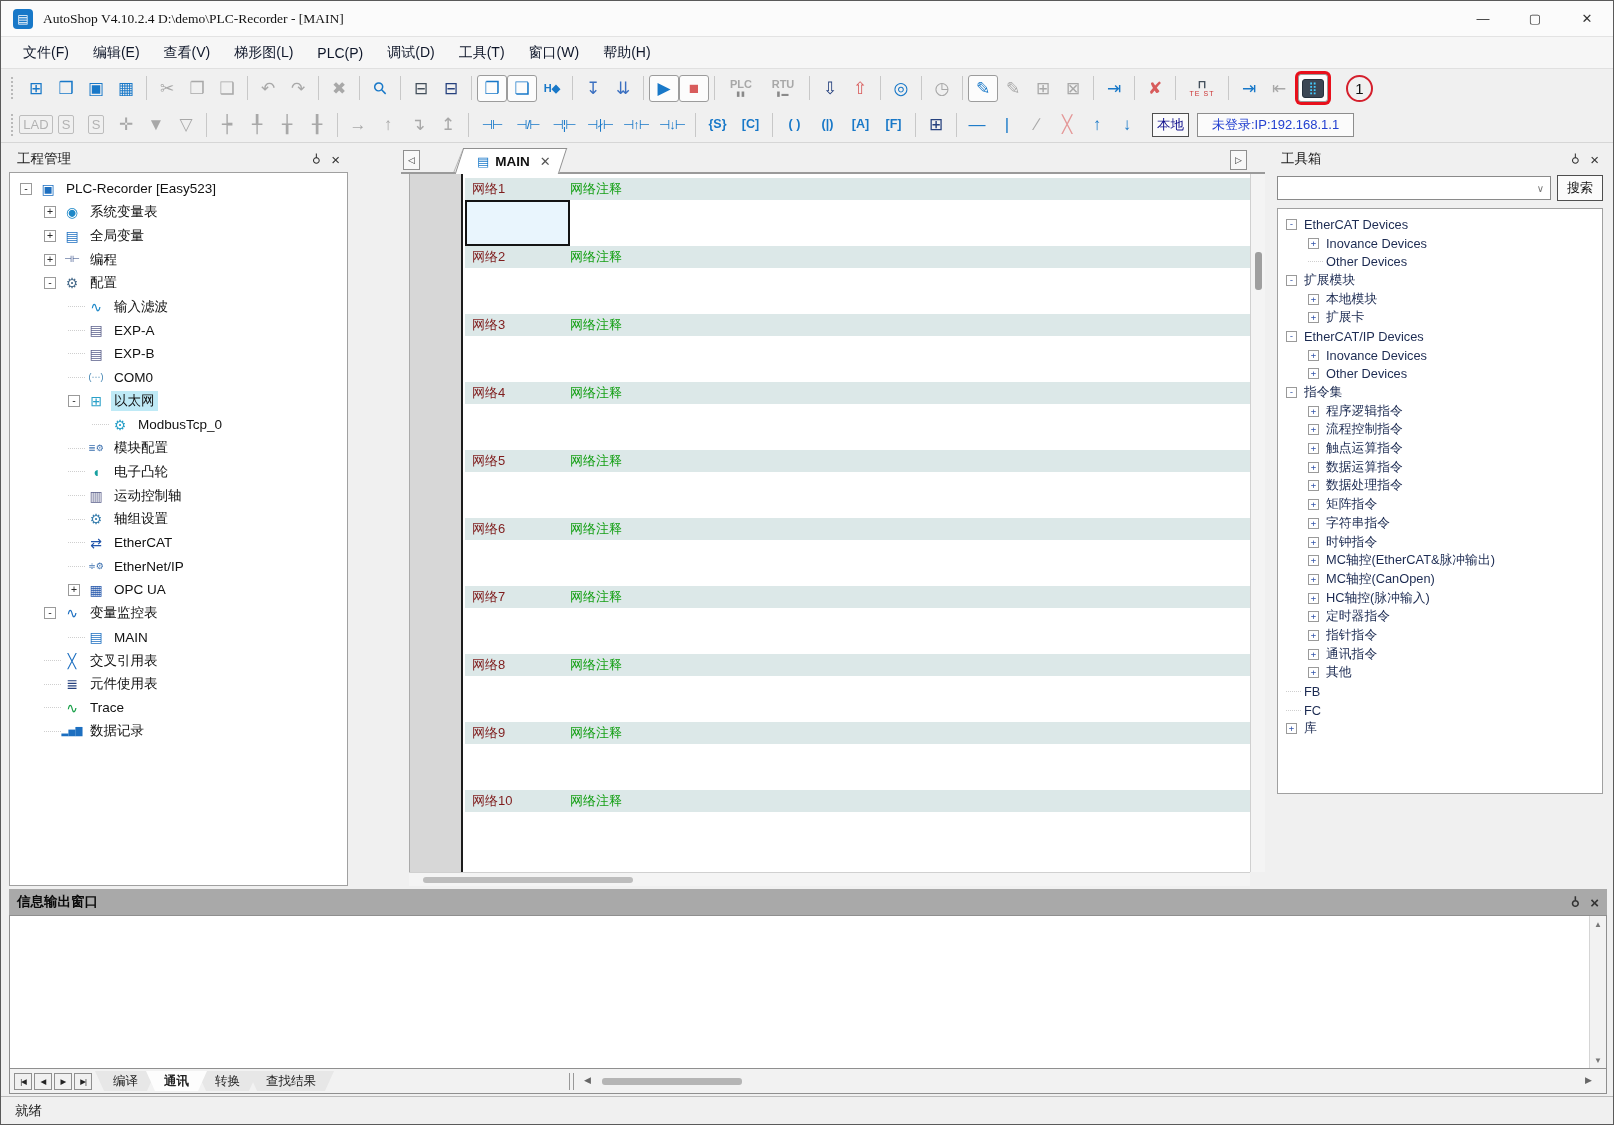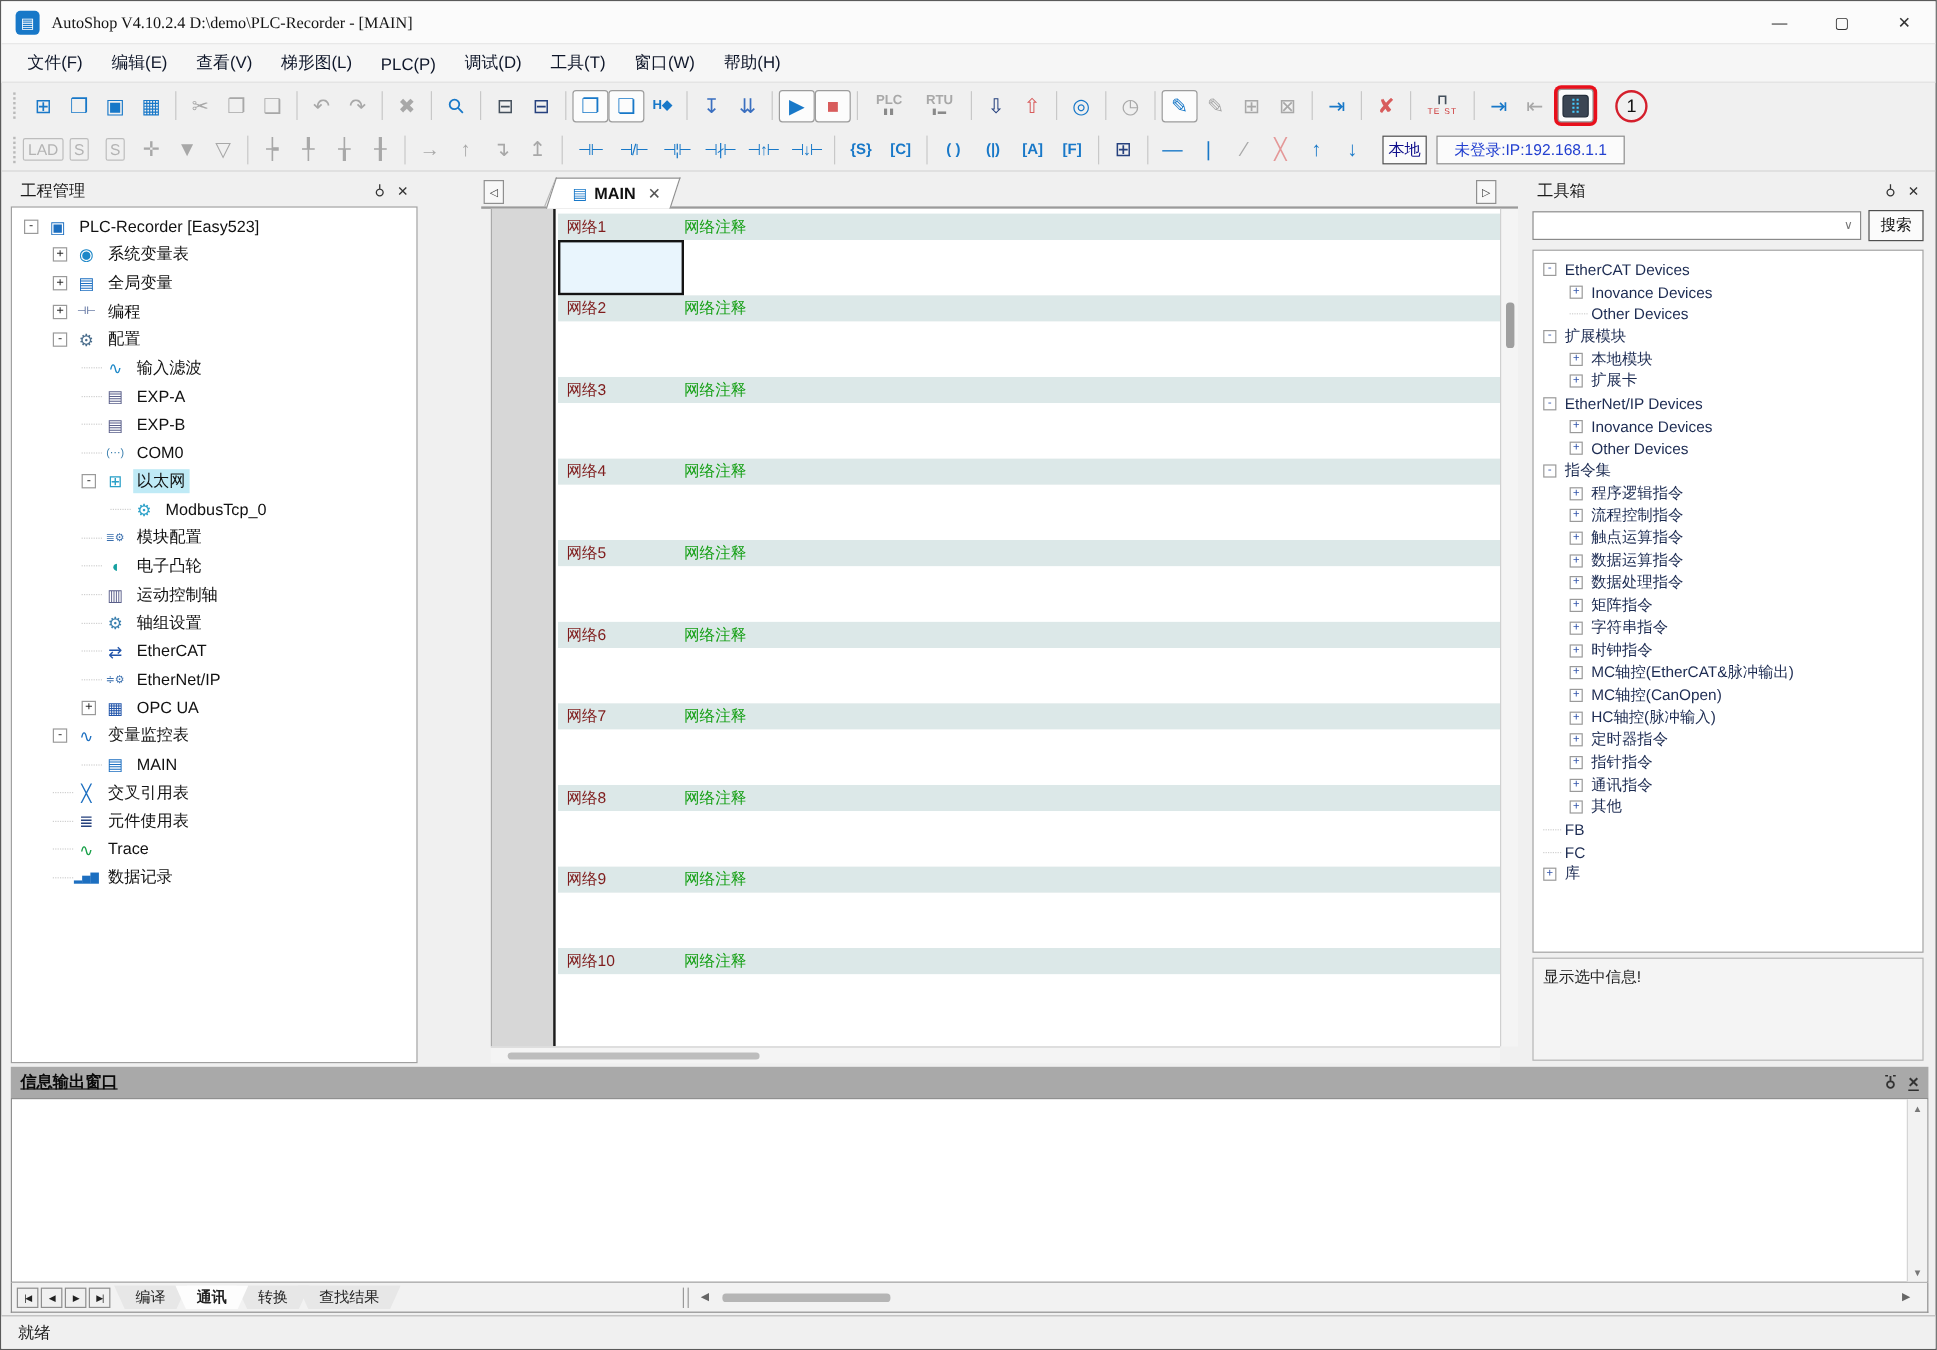--- a/index.html
+++ b/index.html
@@ -86,21 +86,21 @@
   #toolbox-panel { position:absolute; left:1272px; top:145px; width:334px; height:740px; background:#f0f0f0; }
   #tb-search-row { position:absolute; left:4px; right:4px; top:30px; height:26px; display:flex; gap:6px; }
   #tb-combo { flex:1; height:24px; background:#fff; border:1px solid #8a8a8a; display:flex; align-items:center; justify-content:flex-end; padding-right:6px; color:#777; font-size:10px;}
   #tb-search-btn { width:46px; height:26px; border:1.6px solid #4f4f4f; background:#fbfbfb; font-size:13px; display:flex; align-items:center; justify-content:center; margin-top:-1px;}
   #toolbox-tree { position:absolute; left:4px; right:4px; top:62px; bottom:92px; background:#fff; border:1px solid #a0a0a0; padding-top:6px; overflow:hidden;}
   #toolbox-tree .trow { height:18.7px; font-size:12.8px; color:#1c2b52; }
   #toolbox-tree .exp { width:11px; height:11px; font-size:9px; line-height:9px; margin-right:4px; color:#3355aa;}
   #toolbox-tree .exp-sp { width:15px; }
   #tb-info { position:absolute; left:4px; right:4px; bottom:2px; height:86px; background:#f4f4f4; border:1px solid #b5b5b5; font-size:13px; color:#222; padding:6px 8px;}
   
-  #output-panel { position:absolute; left:8px; top:888px; width:1598px; height:205px;text-decoration:underline; }
+  #output-panel { position:absolute; left:8px; top:888px; width:1598px; height:205px; }
   #output-header { height:26px; background:#a9a9a9; display:flex; align-items:center; padding:0 8px; font-size:13.5px; font-weight:bold; color:#0a0a0a; }
   #output-content { position:absolute; left:0; top:26px; right:0; height:154px; background:#fff; border:1px solid #8f8f8f; }
   #out-vscroll { position:absolute; right:0; top:0; bottom:0; width:17px; background:#f2f2f2; border-left:1px solid #d5d5d5; }
   .scr-btn { position:absolute; left:0; width:16px; height:16px; font-size:8px; color:#777; display:flex; align-items:center; justify-content:center;}
   #out-bottom { position:absolute; left:0; top:180px; right:0; height:25px; background:#f2f2f2; border:1px solid #8f8f8f; border-top:none; display:flex; align-items:center; padding:0 4px;}
   .nav-btn { width:18px; height:17px; border:1px solid #8f8f8f; background:#f0f0f0; font-size:7.5px; color:#222; display:flex; align-items:center; justify-content:center; margin-right:2px; flex:none; letter-spacing:-1px;}
   .otabs { display:flex; margin-left:6px; }
   .otab { position:relative; height:20px; padding:0 18px; display:flex; align-items:center; font-size:12.5px; color:#222; clip-path:polygon(0 0, 100% 0, calc(100% - 9px) 100%, 9px 100%); background:#e7e7e7; margin:0 -5px; }
   .otab.active { background:#fdfdfd; font-weight:bold; z-index:2; }
   #out-hdivider { width:5px; height:17px; border-left:1px solid #999; border-right:1px solid #999; margin-left:240px; flex:none;}
@@ -622,21 +622,21 @@
       <div class="trow" style="padding-left: 30px;">
         <span class="exp">+</span>
         <span class="tlabel">本地模块</span>
       </div>
       <div class="trow" style="padding-left: 30px;">
         <span class="exp">+</span>
         <span class="tlabel">扩展卡</span>
       </div>
       <div class="trow" style="padding-left: 8px;">
         <span class="exp">-</span>
-        <span class="tlabel">EtherNet/IP Devices</span>
+        <span class="tlabel">EtherCAT/IP Devices</span>
       </div>
       <div class="trow" style="padding-left: 30px;">
         <span class="exp">+</span>
         <span class="tlabel">Inovance Devices</span>
       </div>
       <div class="trow" style="padding-left: 30px;">
         <span class="exp">+</span>
         <span class="tlabel">Other Devices</span>
       </div>
       <div class="trow" style="padding-left: 8px;">
@@ -709,23 +709,20 @@
       </div>
       <div class="trow" style="padding-left: 8px;">
         <span class="exp-sp"></span>
         <span class="tlabel">FC</span>
       </div>
       <div class="trow" style="padding-left: 8px;">
         <span class="exp">+</span>
         <span class="tlabel">库</span>
       </div>
     </div>
-  <div id="tb-info">
-    <span>显示选中信息!</span>
-  </div>
 </div>
 
 <div id="output-panel">
   <div id="output-header">
     <span>信息输出窗口</span>
     <span class="ph-tools" style="margin-left:auto">
       <span class="pin-glyph">⚲</span>
       <span class="close-glyph">×</span>
     </span>
   </div>

